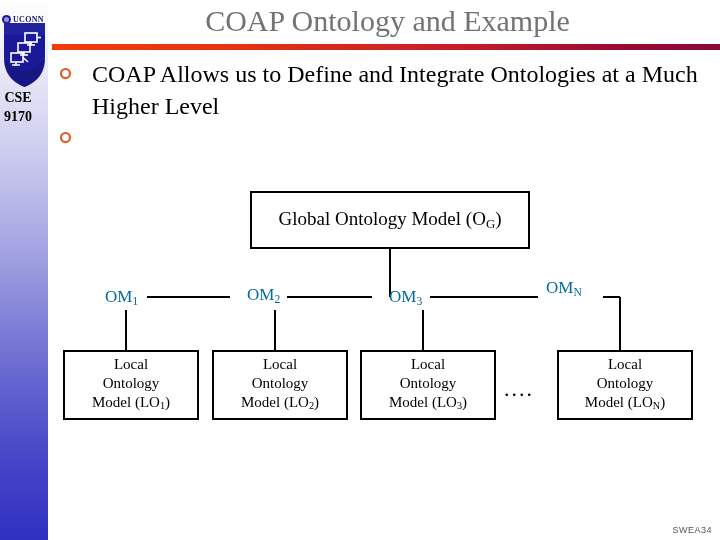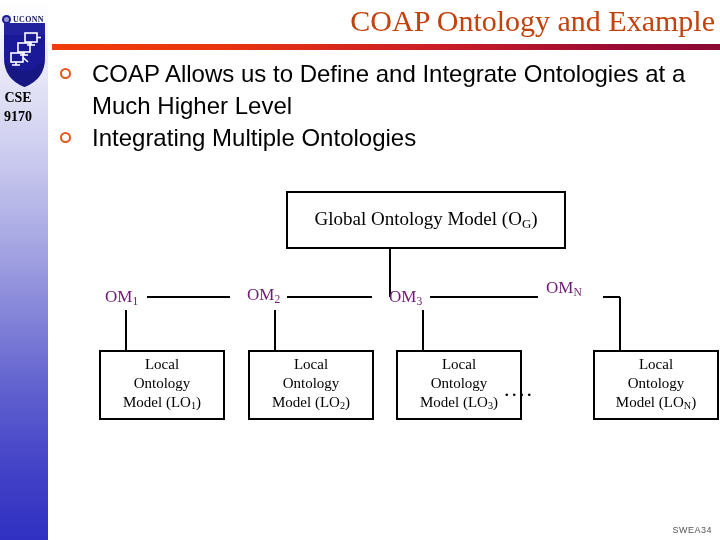--- a/index.html
+++ b/index.html
@@ -85,24 +85,24 @@
     font-size: 14px;
     color: #000000;
     line-height: 19px;
   }
 
   
   #title {
     position: absolute;
     left: 60px; top: 4px;
     width: 655px;
-    text-align: right;
+    text-align: center;
     font-family: "Liberation Serif", "DejaVu Serif", serif;
     font-size: 30px;
-    color: #c2410c;
+    color: #737373;
     white-space: nowrap;
   }
   #title-rule {
     position: absolute;
     left: 52px; top: 44px;
     width: 668px; height: 6px;
     background: linear-gradient(to right, #f03c0a 0%, #e8340f 25%, #c81d28 60%, #9a0a33 85%, #8b0a33 100%);
   }
 
   
@@ -118,21 +118,21 @@
   .bullet-marker {
     flex: 0 0 auto;
     width: 11px; height: 11px;
     margin-top: 10px;
     margin-right: 21px;
     border: 2px solid #e2561b;
     border-radius: 50%;
     box-sizing: border-box;
   }
   .bullet-text {
-    font-family: Liberation Sans, sans-serif;
+    font-family: Liberation Serif, serif;
     font-size: 24px;
     line-height: 32px;
     color: #000000;
   }
 
   
   #diagram {
     position: absolute;
     left: 0; top: 0;
     width: 720px; height: 540px;
@@ -142,43 +142,42 @@
     position: absolute;
     border: 2px solid #000000;
     background: #ffffff;
     box-sizing: border-box;
     display: flex;
     align-items: center;
     justify-content: center;
     text-align: center;
     font-family: "Liberation Serif", "DejaVu Serif", serif;
     color: #000000;
-    margin-left: 36px;
   }
   #global-box {
     left: 250px; top: 191px;
     width: 280px; height: 58px;
     font-size: 19px;
   }
   .local-box {
     top: 350px;
-    width: 126px; height: 70px;
+    width: 136px; height: 70px;
     font-size: 15px;
     line-height: 19px;
   }
   #local-box-1 { left: 63px; }
   #local-box-2 { left: 212px; }
   #local-box-3 { left: 360px; }
   #local-box-n { left: 557px; }
 
   .om-label {
     position: absolute;
     font-family: "Liberation Serif", "DejaVu Serif", serif;
     font-size: 17px;
-    color: #701a75;
+    color: #0369a1;
     white-space: nowrap;
   }
   #om-label-1 { left: 105px; top: 287px; }
   #om-label-2 { left: 247px; top: 285px; text-align: right; }
   #om-label-3 { left: 389px; top: 287px; }
   #om-label-n { left: 546px; top: 278px; }
 
   #ellipsis {
     position: absolute;
     left: 504px; top: 376px;
@@ -241,21 +240,20 @@
   <div id="title">COAP Ontology and Example</div>
   <div id="title-rule"></div>
 
   <div id="bullets">
     <div class="bullet-row">
       <span class="bullet-marker"></span>
       <span class="bullet-text">COAP Allows us to Define and Integrate Ontologies at a Much Higher Level</span>
     </div>
     <div class="bullet-row">
       <span class="bullet-marker"></span>
-      <span class="bullet-text">Integrating Multiple Ontologies</span>
     </div>
   </div>
 
   <svg id="diagram">
     <g stroke="#000000" stroke-width="2" fill="none" shape-rendering="crispEdges">
 
       <line x1="390" y1="249" x2="390" y2="297"></line>
 
       <line x1="147" y1="297" x2="230" y2="297"></line>
       <line x1="287" y1="297" x2="372" y2="297"></line>

